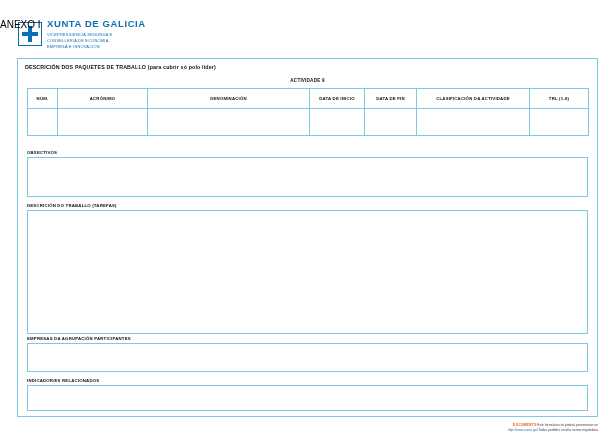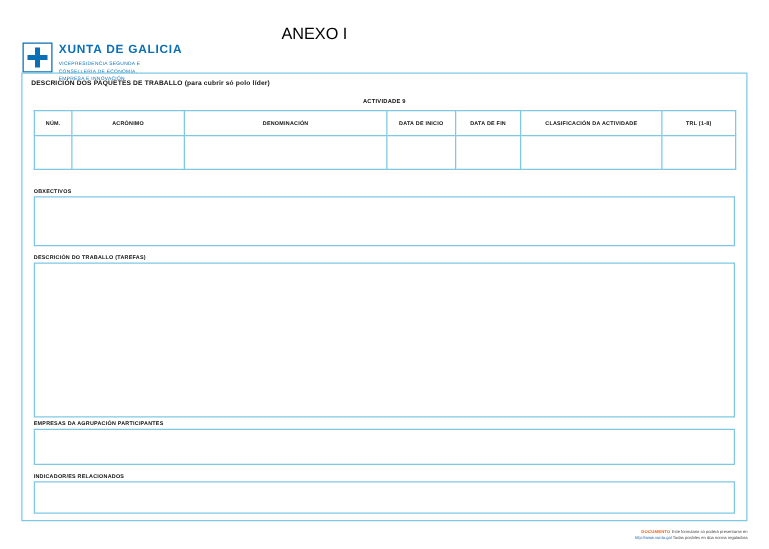--- a/index.html
+++ b/index.html
@@ -22,22 +22,21 @@
     top: 0;
     left: 0;
     width: 615px;
     height: 56px;
   }
   .logo-block {
     position: absolute;
     left: 18px;
     top: 18px;
     display: flex;
-    align-items: flex-start;
-    margin-top: 16px;
+    align-items: center;
   }
   .logo-mark {
     width: 22px;
     height: 22px;
     background: #ffffff;
     border: 1px solid #0a6fb5;
     position: relative;
     margin-right: 5px;
     flex: 0 0 auto;
   }
@@ -74,22 +73,21 @@
     color: #0a6fb5;
     margin-top: 2px;
     line-height: 1.5;
     text-transform: uppercase;
   }
   .anexo-block {
     position: absolute;
     left: 0;
     top: 18px;
     width: 503px;
-    text-align: center;
-    font-size: 13px;
+    font-size: 10px;
     line-height: 1.45;
     color: #000000;
   }
 
   
   .form-frame {
     position: absolute;
     left: 17px;
     top: 58px;
     width: 581px;

